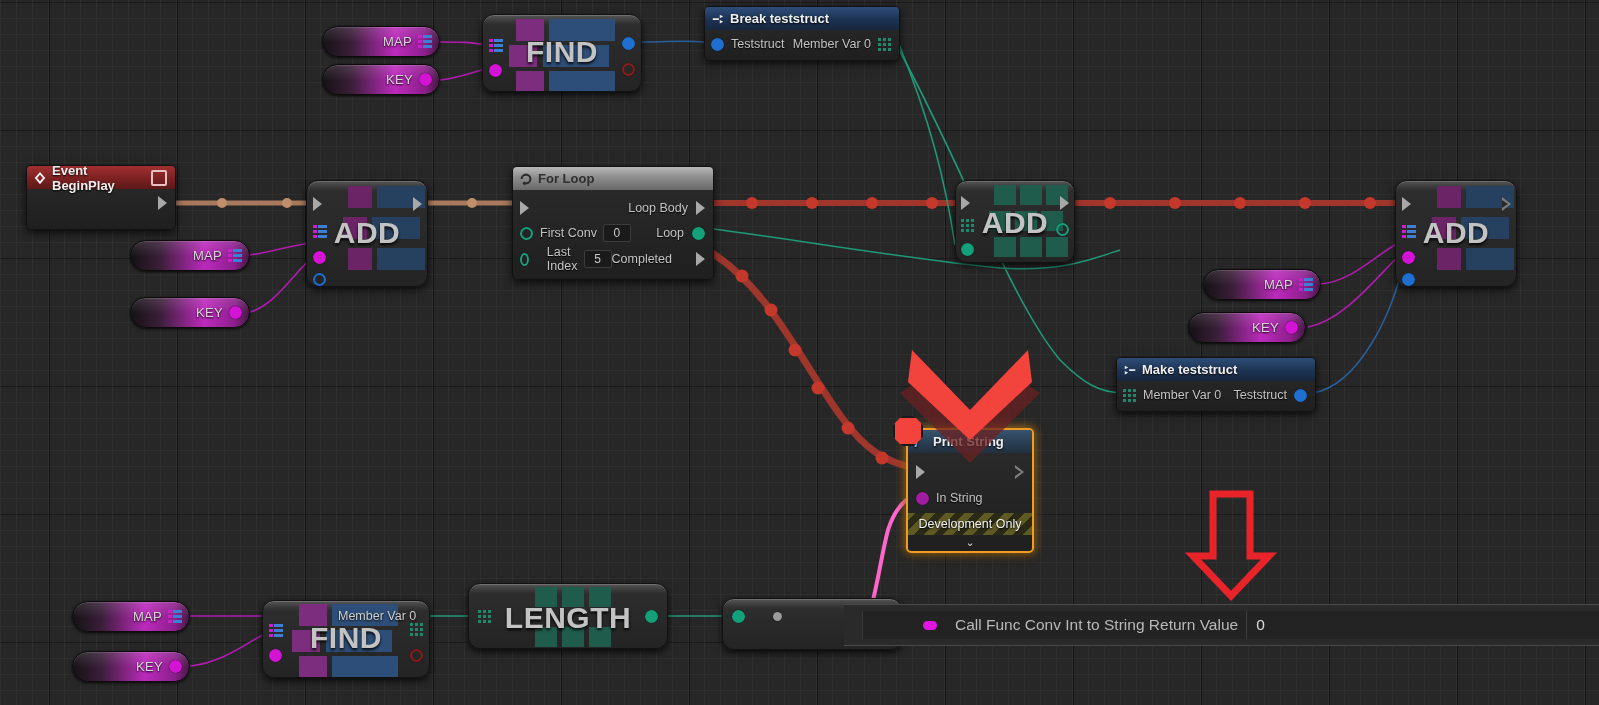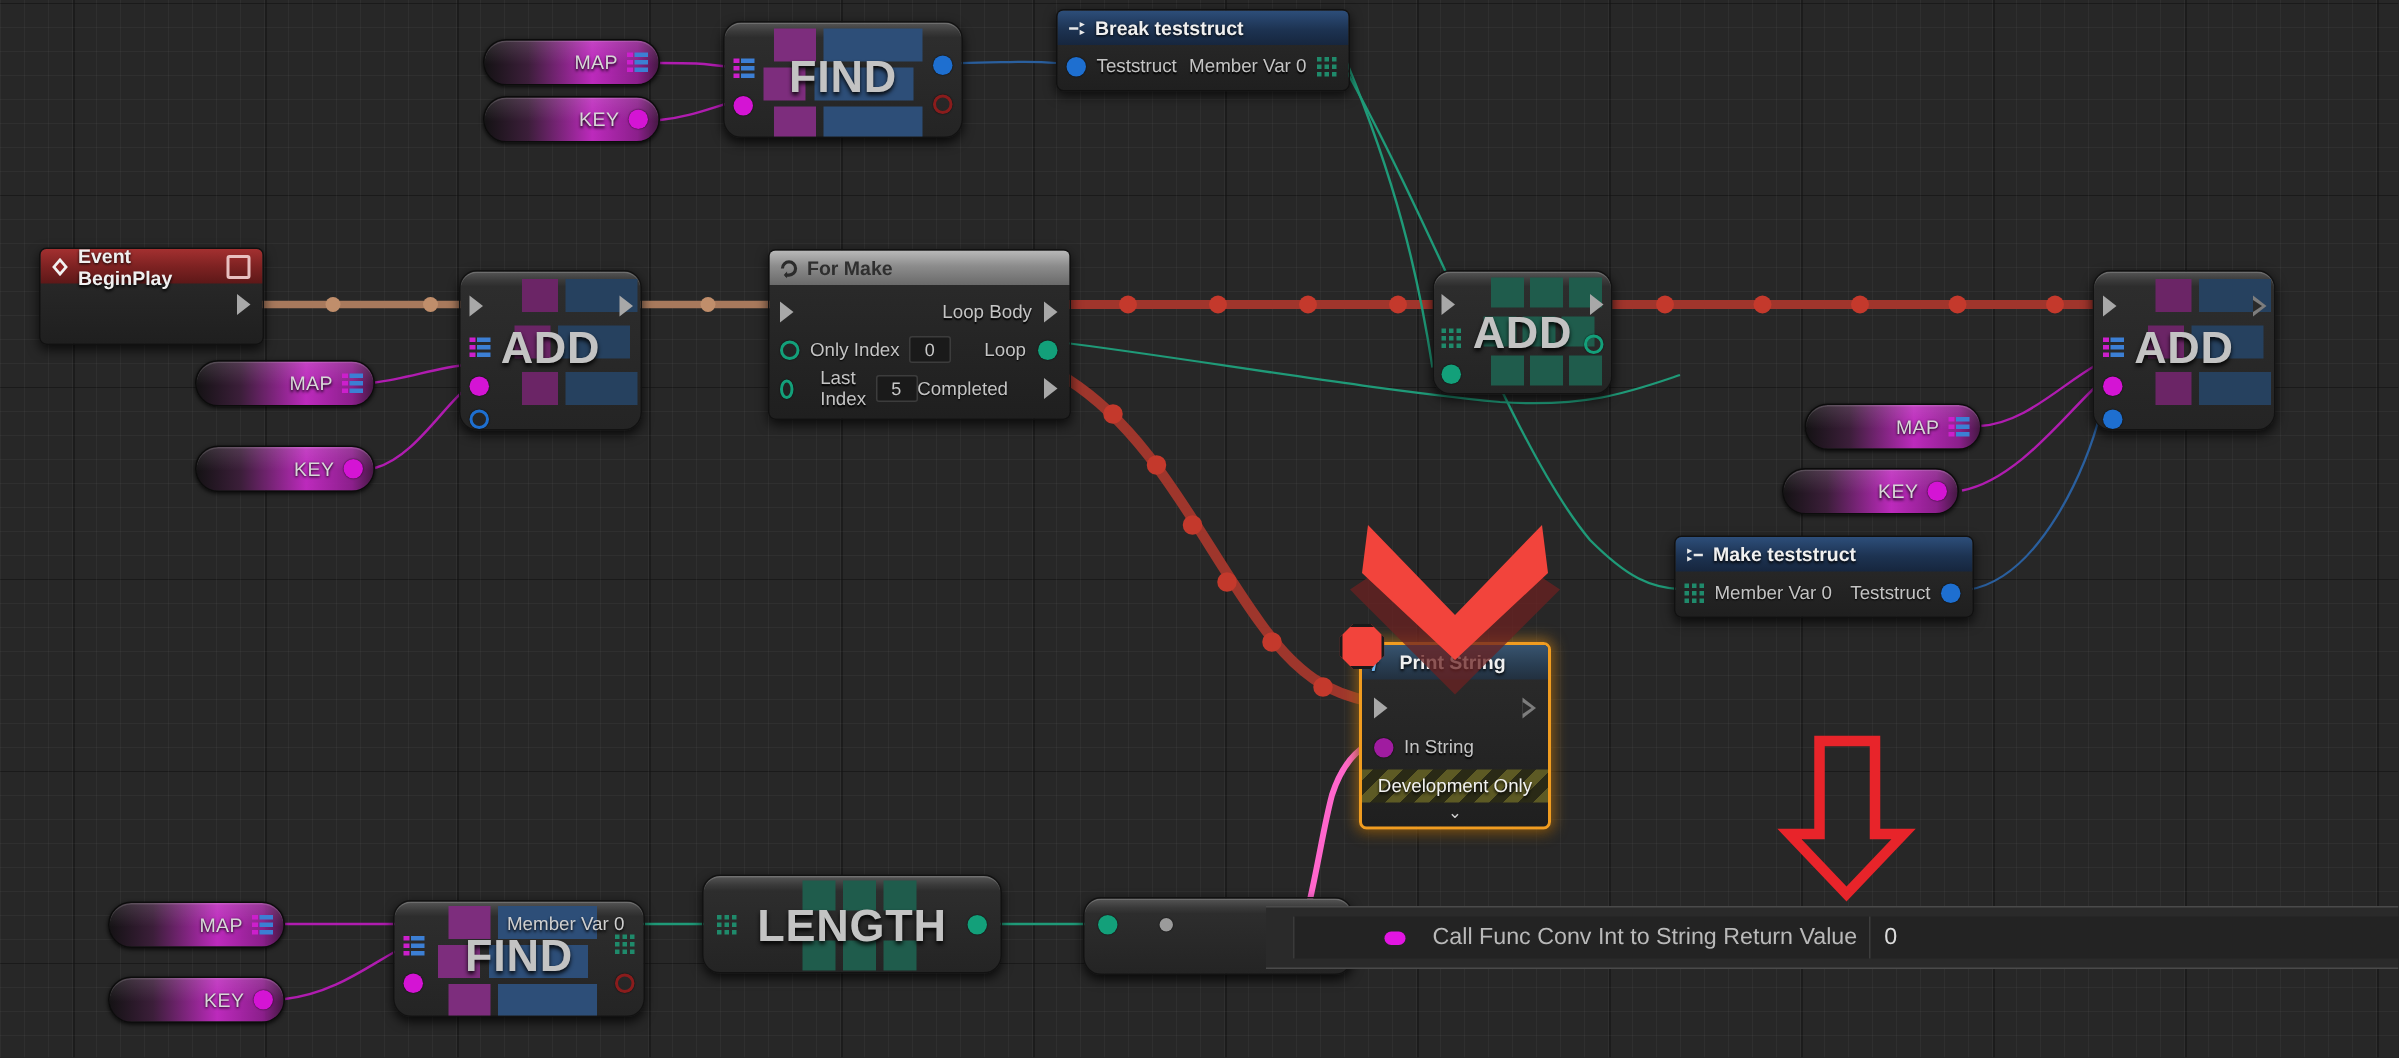--- a/index.html
+++ b/index.html
@@ -364,32 +364,32 @@
     <span class="plabel">KEY</span>
     <span class="pin-dot"></span>
   </div>
 
   <div class="node tnode" style="left:512px; top:166px; width:202px;">
     <div class="thead grey">
       <svg class="ico" viewBox="0 0 16 16">
           <path d="M3 8a5 5 0 1 1 5 5H5" fill="none" stroke="#2b2b2b" stroke-width="2.4"></path>
           <path d="M6.5 10.2L4 13l2.5 2.4z" fill="#2b2b2b"></path>
         </svg>
-      <span style="color:#2f2f2f; text-shadow:none;">For Make</span>
+      <span style="color:#2f2f2f; text-shadow:none;">For Loop</span>
     </div>
     <div class="tbody" style="padding:6px 0 7px;">
       <div class="prow" style="padding:0 8px 0 7px; height:24px;">
         <span class="pin-arrow"></span>
         <span style="flex:1"></span>
         <span class="lbl" style="margin-right:8px;">Loop Body</span>
         <span class="pin-arrow"></span>
       </div>
       <div class="prow" style="padding:0 8px 0 7px; height:26px;">
         <span class="pin-dot outline-teal"></span>
-        <span class="lbl" style="margin-left:7px;">Only Index</span>
+        <span class="lbl" style="margin-left:7px;">First Conv</span>
         <span class="valbox" style="margin-left:6px;">0</span>
         <span style="flex:1"></span>
         <span class="lbl" style="margin-right:8px;">Loop</span>
         <span class="pin-dot teal"></span>
       </div>
       <div class="prow" style="padding:0 8px 0 7px; height:26px;">
         <span class="pin-dot outline-teal"></span>
         <span class="lbl" style="margin-left:18px;">Last Index</span>
         <span class="valbox" style="margin-left:6px;">5</span>
         <span style="flex:1"></span>

